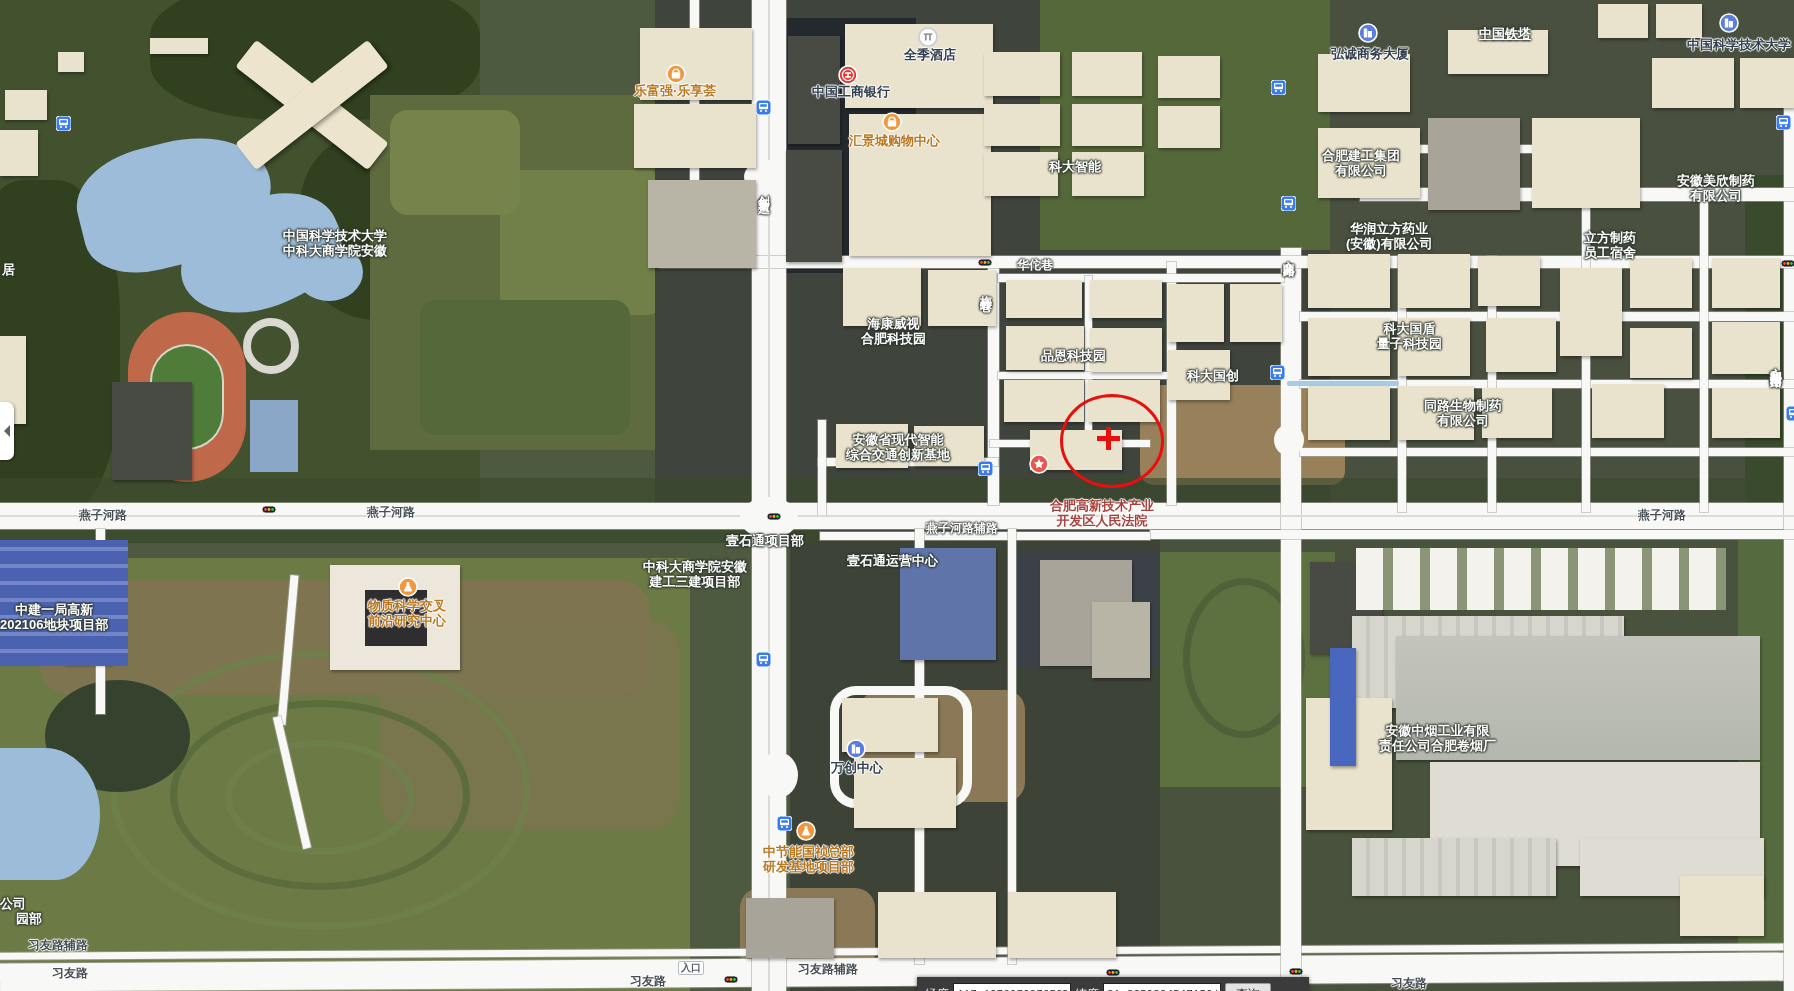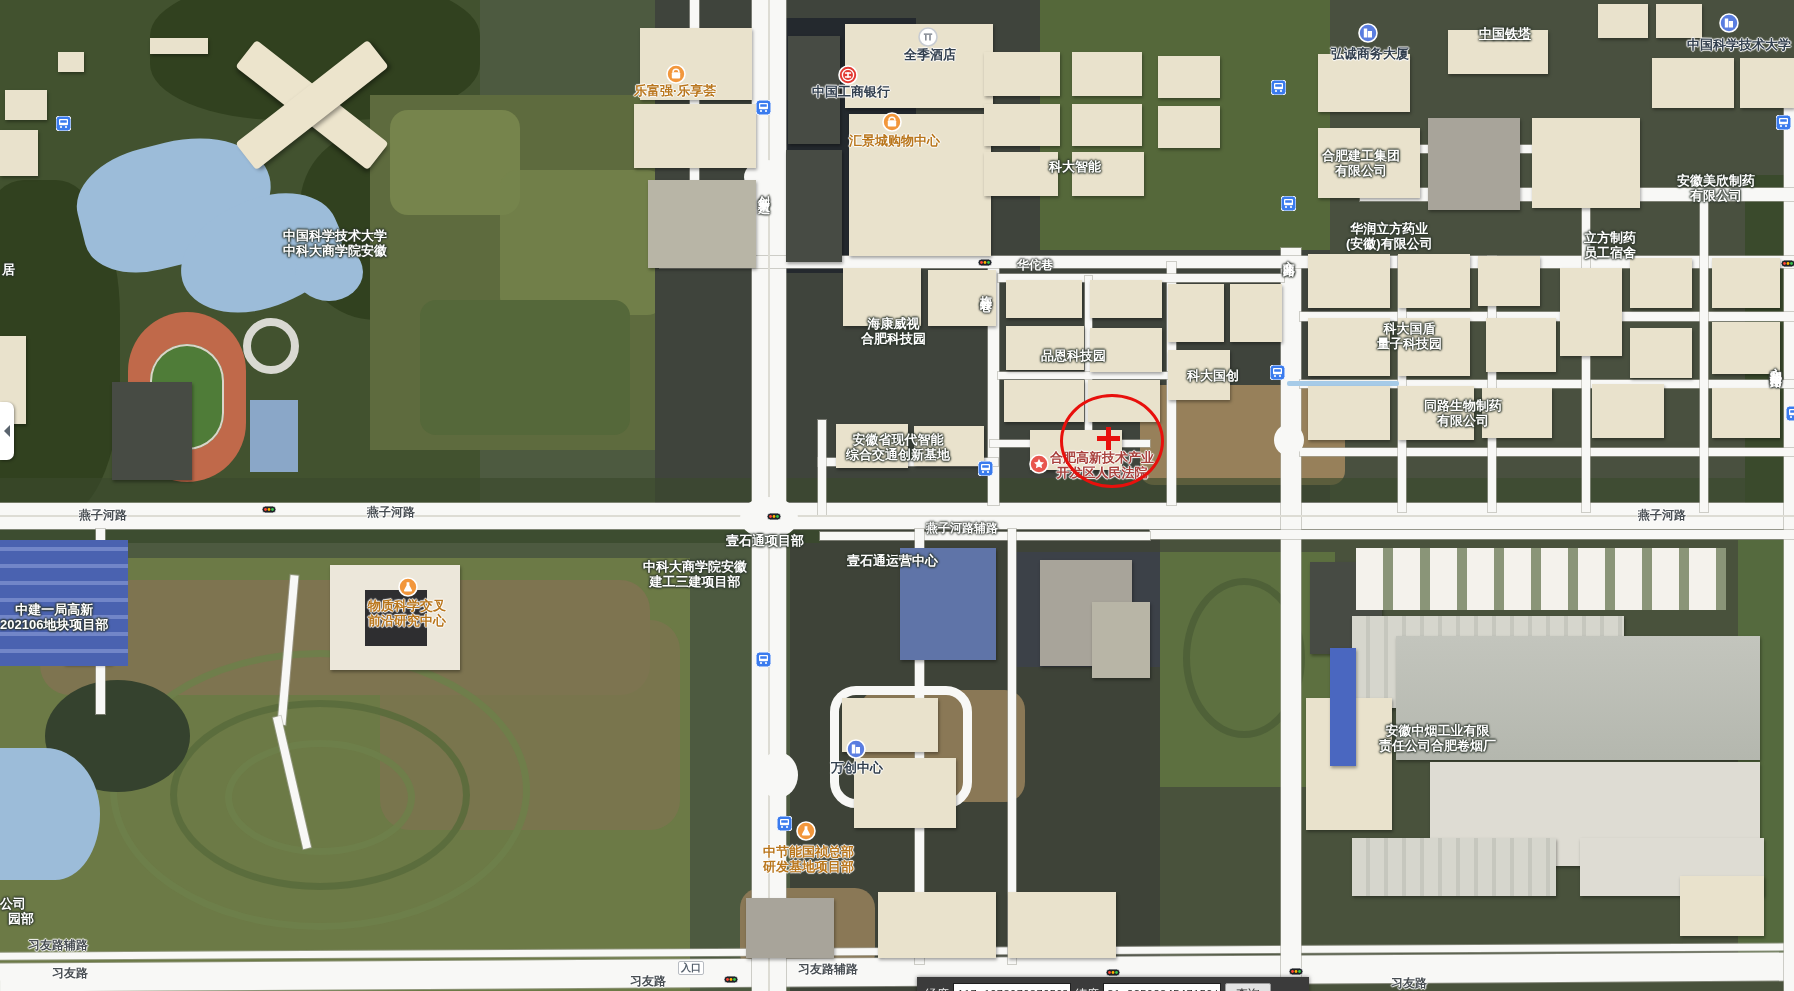--- a/index.html
+++ b/index.html
@@ -49,21 +49,21 @@
   .track-in{background:#4f7c38;border-radius:40px;box-shadow:0 0 0 2px #d9d5c9 inset;z-index:4;}
   .court{background:#8aa7c8;z-index:4;}
   .xbar{background:#ece4cc;box-shadow:2px 3px 4px rgba(0,0,0,.4);z-index:8;border-radius:4px;}
   .wsq{background:#ece7da;z-index:8;box-shadow:1px 2px 3px rgba(0,0,0,.35);}
   .wsq-core{background:#2e2e30;z-index:9;}
   
   .lbl{z-index:40;font-weight:bold;font-size:13px;line-height:15px;white-space:pre-line;text-align:center;}
   .area-white{color:#fff;text-shadow:1px 0 2px rgba(45,55,45,.95),-1px 0 2px rgba(45,55,45,.95),0 1px 2px rgba(45,55,45,.95),0 -1px 2px rgba(45,55,45,.95);}
   .poi-dark{color:#323f4e;text-shadow:1px 0 1px #fff,-1px 0 1px #fff,0 1px 1px #fff,0 -1px 1px #fff;}
   .poi-orange{color:#b9761c;text-shadow:1px 0 1px #fff,-1px 0 1px #fff,0 1px 1px #fff,0 -1px 1px #fff;}
-  .poi-red{color:#a8403c;text-shadow:1px 0 1px #fff,-1px 0 1px #fff,0 1px 1px #fff,0 -1px 1px #fff;}
+  .poi-red{color:#a8403c;text-shadow:1px 0 1px #fff,-1px 0 1px #fff,0 1px 1px #fff,0 -1px 1px #fff;margin-top:48px;}
   .road-dark{color:#474d52;font-size:12px;text-shadow:1px 0 1px #fff,-1px 0 1px #fff,0 1px 1px #fff,0 -1px 1px #fff;}
   .road-white{color:#fff;font-size:12px;text-shadow:1px 0 2px rgba(70,75,70,.95),-1px 0 2px rgba(70,75,70,.95),0 1px 2px rgba(70,75,70,.95),0 -1px 2px rgba(70,75,70,.95);}
   .vert{writing-mode:vertical-rl;letter-spacing:2px;}
   .entrance{background:#fff;color:#55606c;font-size:10px;font-weight:bold;line-height:12px;padding:0 2px;border:1px solid #b8bcc2;border-radius:2px;z-index:40;white-space:nowrap;}
   .icon{z-index:35;line-height:0;}
   
   .selring{border:3.5px solid #e8100c;border-radius:50%;z-index:50;background:transparent;}
   .selbar{background:#e8100c;z-index:51;}
   
   #coordbar{left:917px;top:977px;width:392px;height:34px;background:#3b3b3b;z-index:60;
@@ -308,21 +308,21 @@
 建工三建项目部</div>
     <div class="lbl area-white" style="left: 726px; top: 534px; font-family: Liberation Mono, monospace;">壹石通项目部</div>
     <div class="lbl area-white" style="left: 847px; top: 553px;">壹石通运营中心</div>
     <div class="lbl poi-dark" style="left: 831px; top: 760px;">万创中心</div>
     <div class="lbl poi-orange" style="left: 763px; top: 844px;">中节能国祯总部
 研发基地项目部</div>
     <div class="lbl area-white" style="left: 1379px; top: 723px;">安徽中烟工业有限
 责任公司合肥卷烟厂</div>
     <div class="lbl area-white" style="left: 2px; top: 262px;">居</div>
     <div class="lbl area-white" style="left: 0px; top: 896px;">公司</div>
-    <div class="lbl area-white" style="left: 8px; top: 911px; text-align: center;">园部</div>
+    <div class="lbl area-white" style="left: 16px; top: 911px; text-align: center;">园部</div>
     <div class="lbl road-dark" style="left: 79px; top: 508px;">燕子河路</div>
     <div class="lbl road-dark" style="left: 367px; top: 505px;">燕子河路</div>
     <div class="lbl road-dark" style="left: 1638px; top: 508px;">燕子河路</div>
     <div class="lbl road-white" style="left: 926px; top: 521px;">燕子河路辅路</div>
     <div class="lbl road-white vert" style="left: 756px; top: 186px;">创新大道</div>
     <div class="lbl road-white vert" style="left: 1281px; top: 251px;">文曲路</div>
     <div class="lbl road-white" style="left: 1017px; top: 258px;">华佗巷</div>
     <div class="lbl road-white vert" style="left: 978px; top: 286px;">梅岭巷</div>
     <div class="lbl road-white vert" style="left: 1768px; top: 358px;">永和路辅路</div>
     <div class="lbl road-dark" style="left: 28px; top: 938px;">习友路辅路</div>

